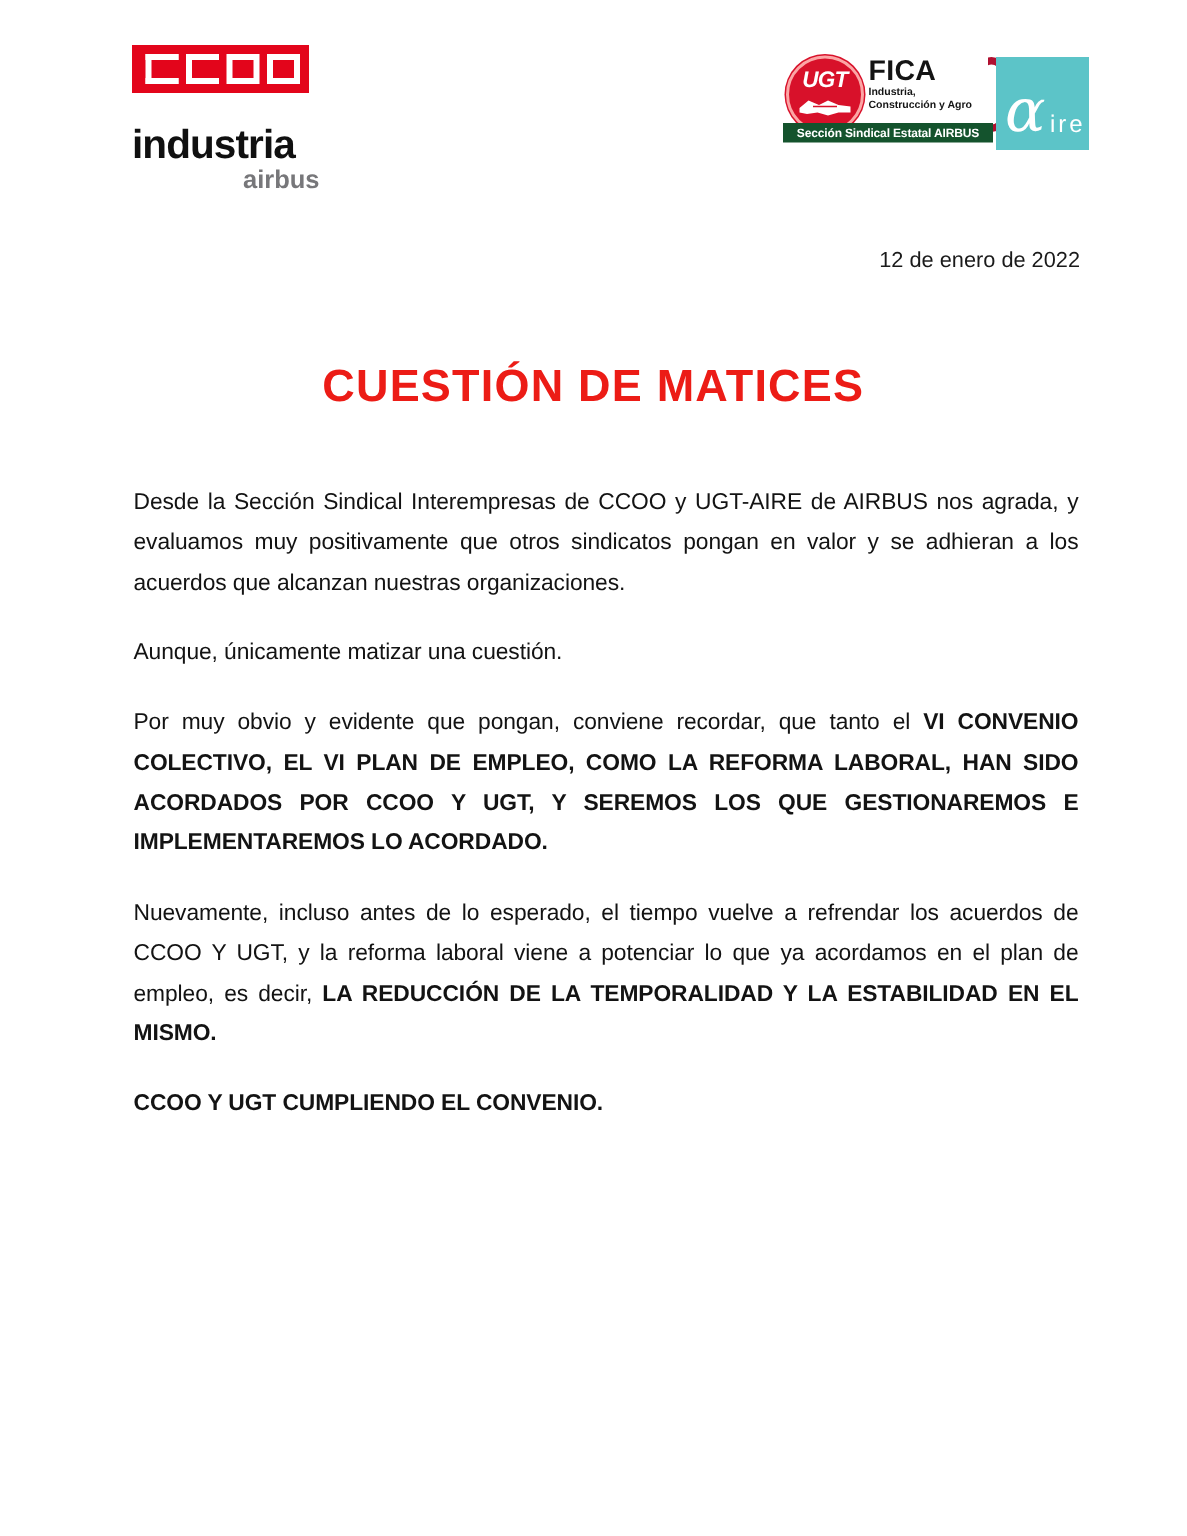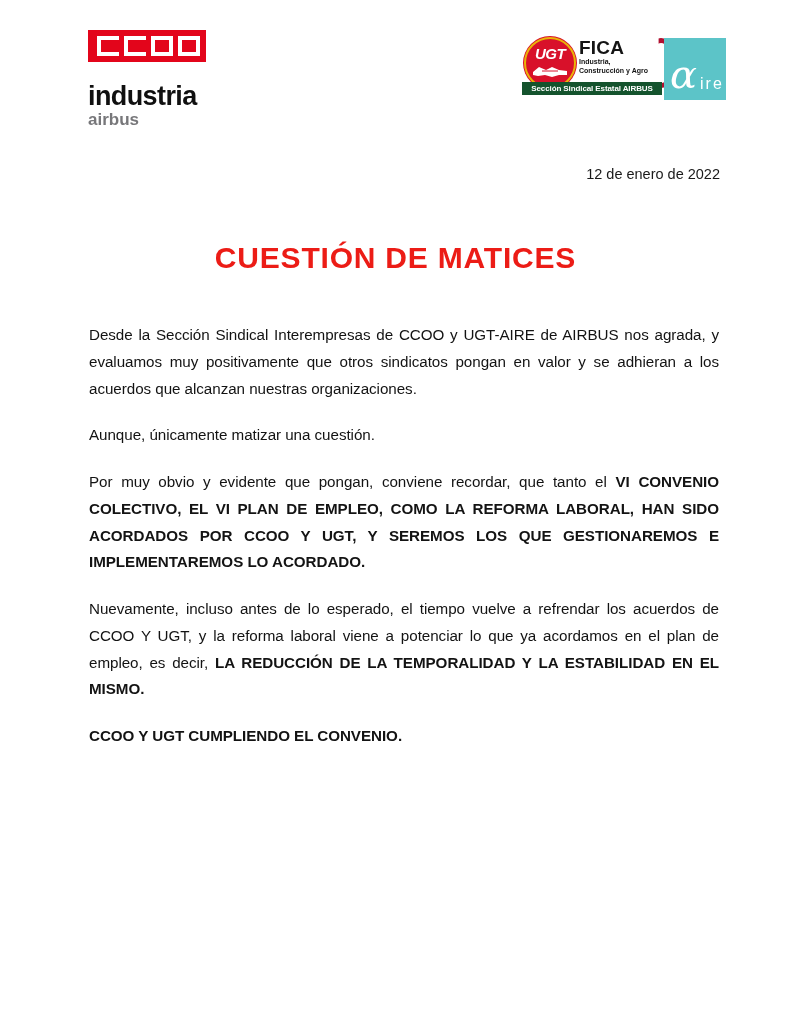--- a/index.html
+++ b/index.html
@@ -93,39 +93,40 @@
     line-height: 1.05;
     margin-top: 20px;
   }
   .ccoo-airbus {
     font-size: 17px;
     font-weight: bold;
     letter-spacing: 0px;
     color: #77777a;
     line-height: 1.1;
     margin-top: 1px;
+    text-align: right;
   }
 
   
   .right-logos {
     position: absolute;
     left: 522px;
     top: 34px;
     width: 205px;
     height: 72px;
   }
   .ugt-circle {
     position: absolute;
     left: 2px;
     top: 3px;
     width: 48px;
     height: 48px;
     border-radius: 50%;
     background: #d8112a;
-    border: 2px solid #eab308;
+    border: 2px solid #fca5a5;
     box-shadow: 0 0 0 1px #d8112a;
     overflow: hidden;
   }
   .ugt-text {
     position: absolute;
     top: 7px;
     left: 0;
     right: 0;
     text-align: center;
     color: #ffffff;

